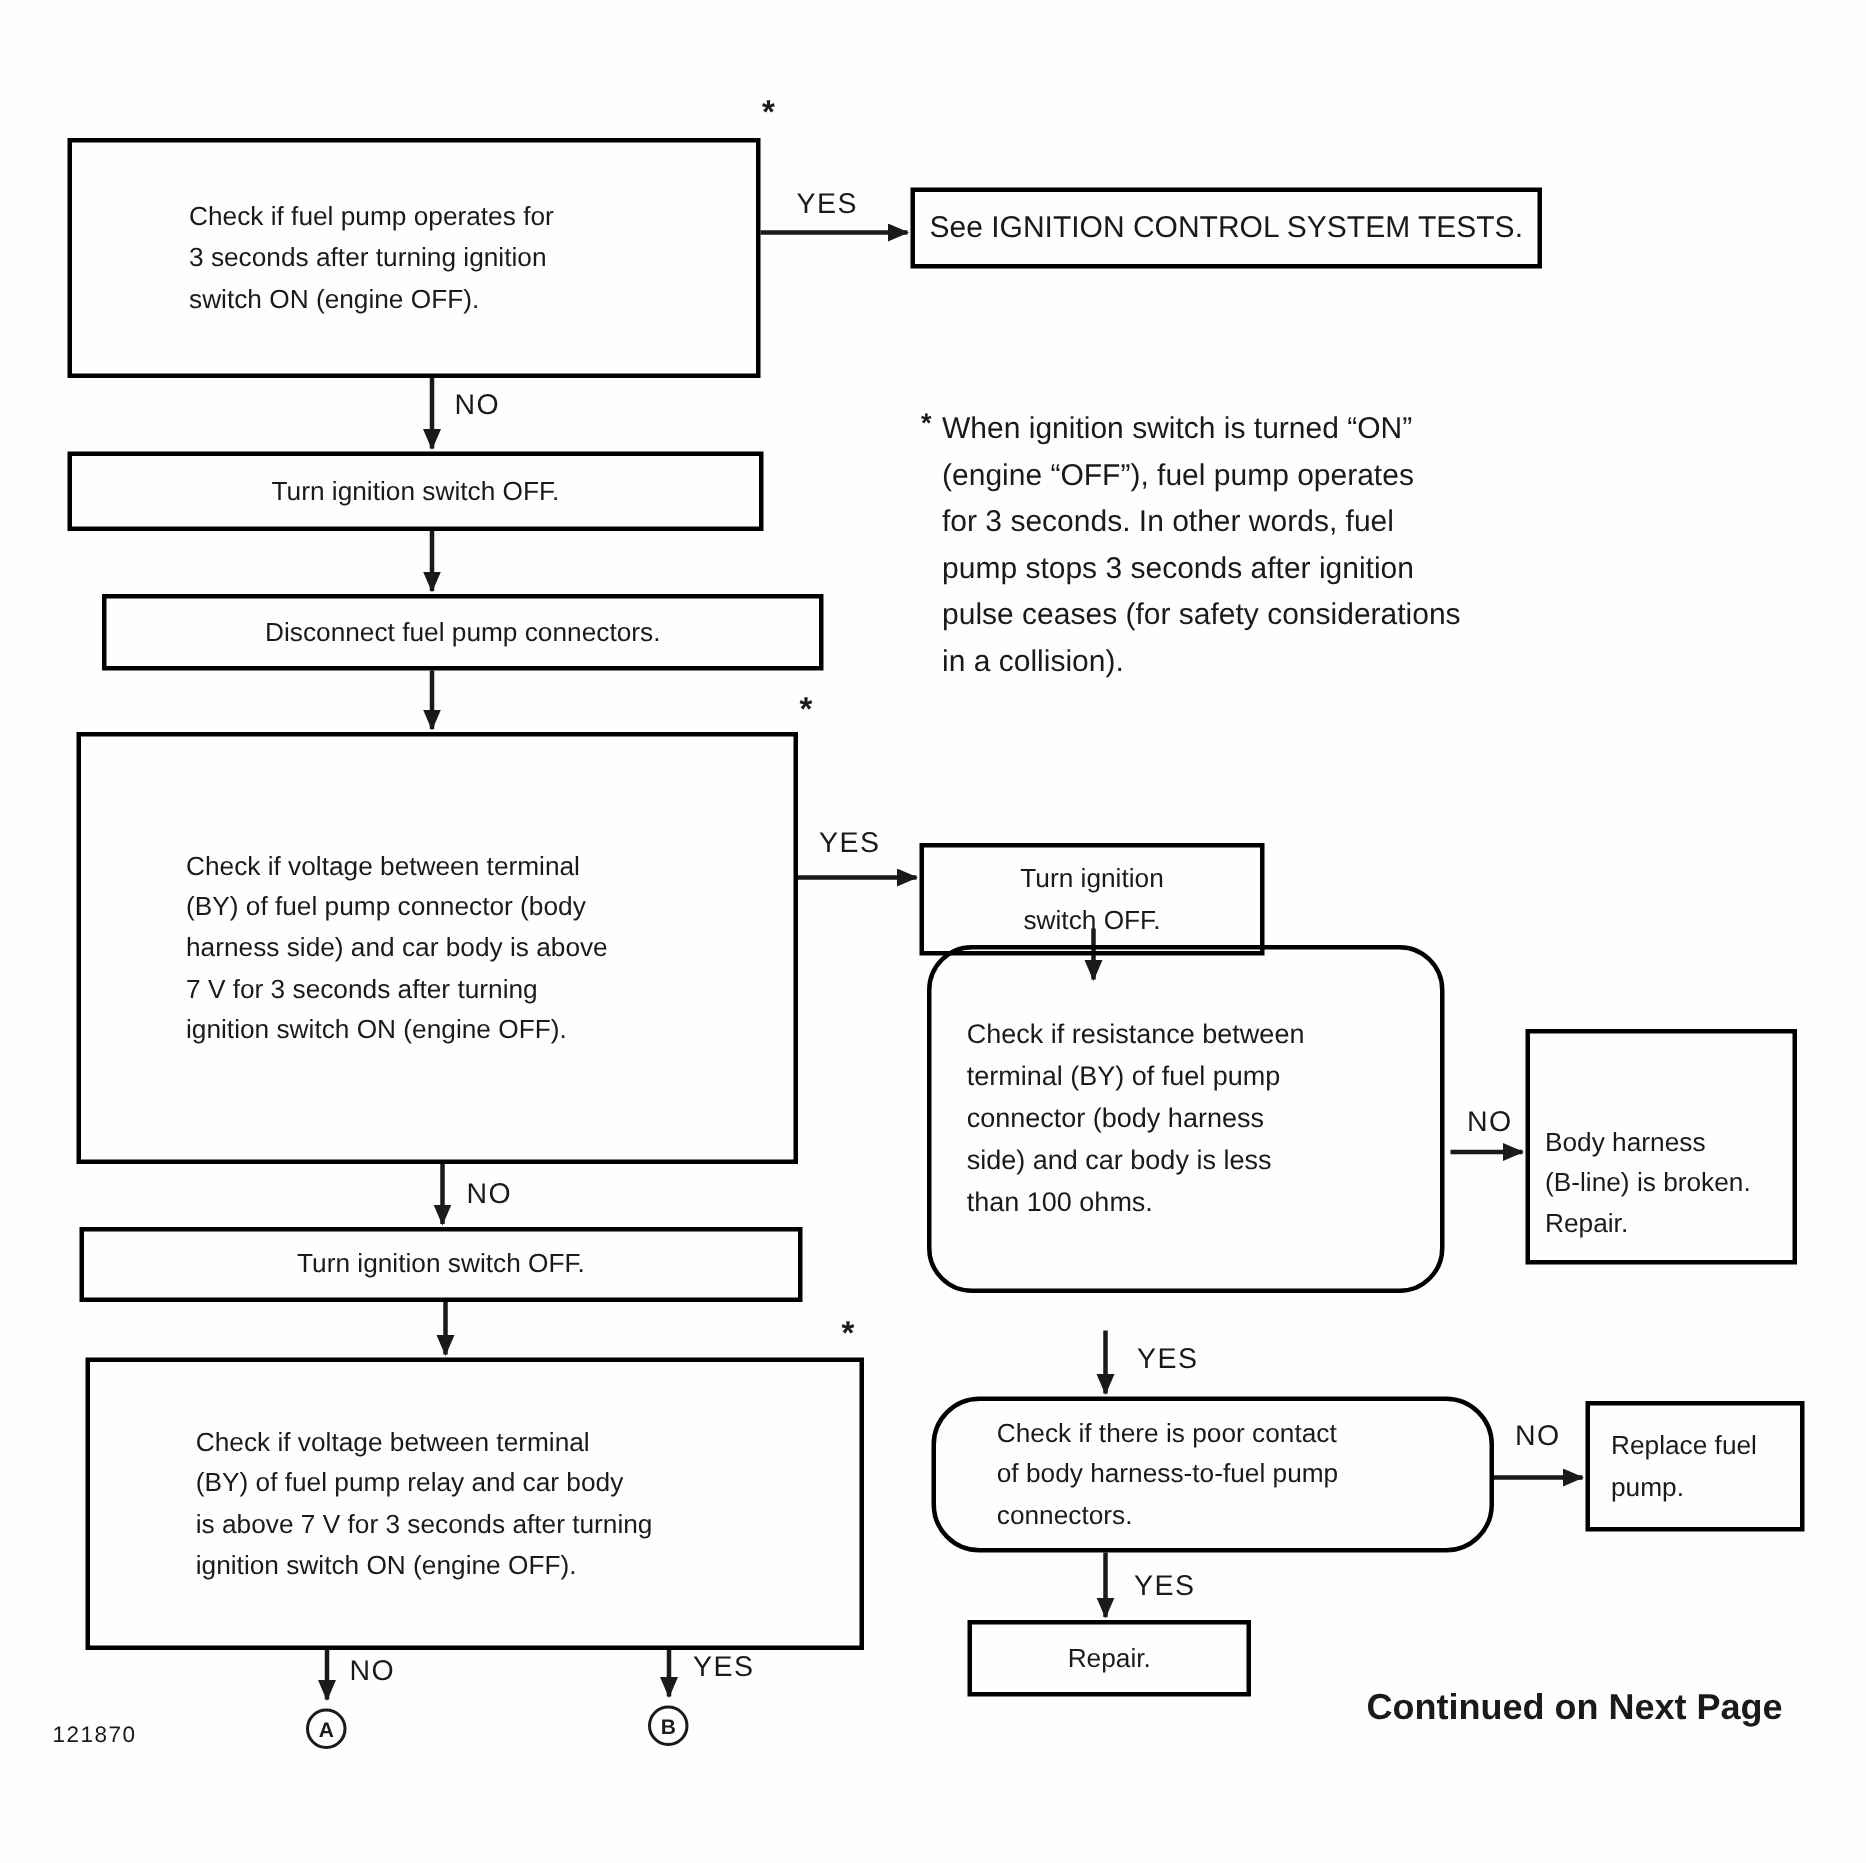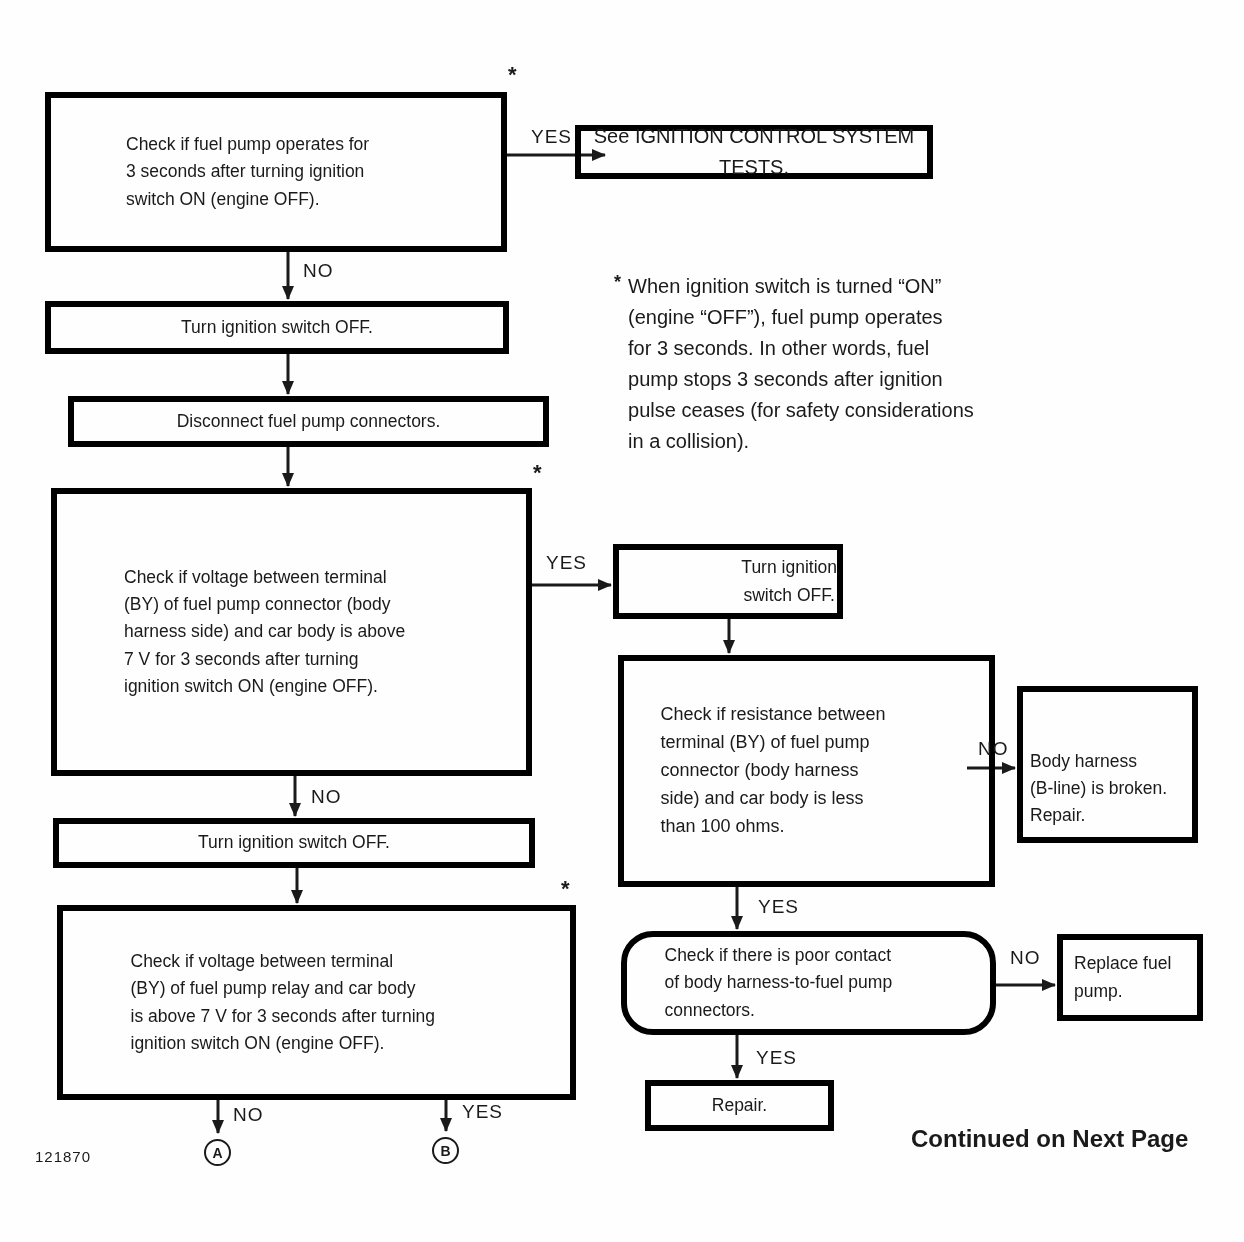--- a/index.html
+++ b/index.html
@@ -6,21 +6,21 @@
   #canvas {
     position:relative;
     width:1244px; height:1242px;
     background:#fefefe;
     font-family:"Liberation Sans", sans-serif;
     color:#1a1a1a;
     overflow:hidden;
   }
   .box {
     position:absolute;
-    border:6px solid #000000;
+    border:3px solid #000000;
     display:flex; align-items:center; justify-content:center;
     box-sizing:border-box;
     background:transparent;
   }
   .txt {
     white-space:pre-line;
     font-size:17.5px;
     line-height:1.55;
     text-align:left;
   }
@@ -103,46 +103,46 @@
       <line x1="446" y1="1100" x2="446" y2="1131" marker-end="url(#arr)"></line>
     </g>
   </svg>
 
   <div class="box" style="left:45px; top:92px; width:462px; height:160px;">
     <div class="txt" style="width:300px;">Check if fuel pump operates for
 3 seconds after turning ignition
 switch ON (engine OFF).</div>
   </div>
 
-  <div class="box" style="left:575px; top:125px; width:358px; height:54px;">
+  <div class="box" style="left:607px; top:125px; width:421px; height:54px;">
     <div class="txt center" style="font-size:20px;">See IGNITION CONTROL SYSTEM TESTS.</div>
   </div>
 
   <div class="box" style="left:45px; top:301px; width:464px; height:53px;">
     <div class="txt center">Turn ignition switch OFF.</div>
   </div>
 
   <div class="box" style="left:45px; top:396px; width:481px; height:51px;margin-left:23px;">
     <div class="txt center">Disconnect fuel pump connectors.</div>
   </div>
 
   <div class="box" style="left:51px; top:488px; width:481px; height:288px;">
     <div class="txt" style="width:335px;">Check if voltage between terminal
 (BY) of fuel pump connector (body
 harness side) and car body is above
 7 V for 3 seconds after turning
 ignition switch ON (engine OFF).</div>
   </div>
 
-  <div class="box" style="left:613px; top:544px; width:230px; height:75px;justify-content:flex-end;">
+  <div class="box" style="left:613px; top:562px; width:230px; height:75px;">
     <div class="txt center">Turn ignition
 switch OFF.</div>
   </div>
 
-  <div class="box" style="left:618px; top:655px; width:377px; height:232px;">
+  <div class="box" style="left:618px; top:630px; width:345px; height:232px;border-radius:30px;">
     <div class="txt" style="width:292px; font-size:18px;">Check if resistance between
 terminal (BY) of fuel pump
 connector (body harness
 side) and car body is less
 than 100 ohms.</div>
   </div>
 
   <div class="box" style="left:1017px; top:686px; width:181px; height:157px;">
     <div class="txt" style="width:155px;margin-top:48px;">Body harness
 (B-line) is broken.

